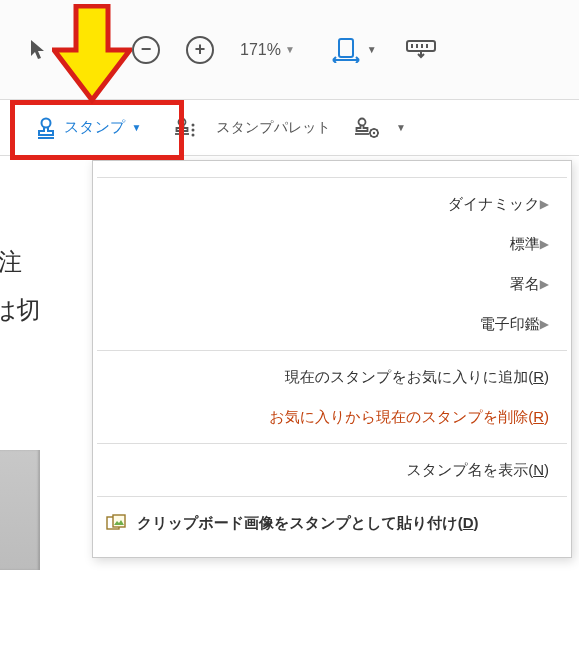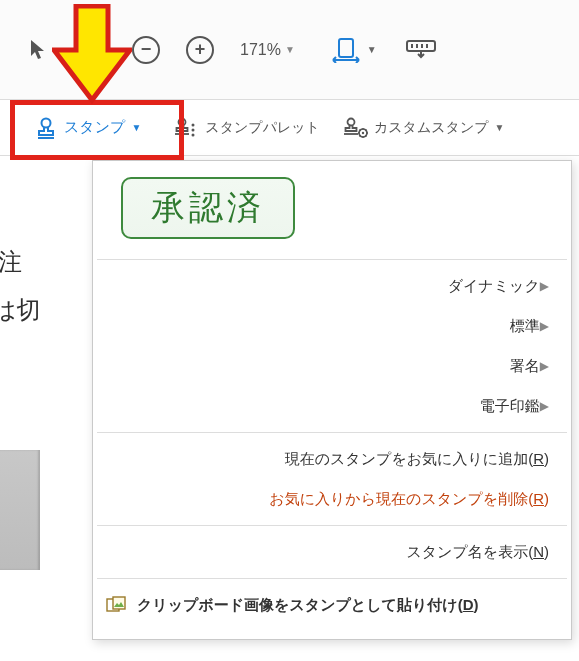--- a/index.html
+++ b/index.html
@@ -68,21 +68,21 @@
     text-align: center;
   }
   .stamp-dropdown {
     display: flex; align-items: center; gap: 6px;
     padding: 4px 10px;
     color: #1f7fd6;
     font-size: 15px;
     cursor: pointer;
   }
   .stamp-tool-gray {
-    display: flex; align-items: center; gap: 6px;
+    display: flex; align-items: center; gap: 17px;
     color: #555;
     font-size: 14px;
     cursor: pointer;
   }
   .stamp-dropdown .chev { font-size: 10px; }
   .stamp-tool-gray .chev { font-size: 10px; color: #666; }
 
   
   .red-callout {
     position: absolute;
@@ -246,36 +246,34 @@
 
     <div class="stamp-tool-gray">
       <svg width="26" height="24" viewBox="0 0 26 24">
         <circle cx="9" cy="6" r="3.5" fill="none" stroke="#555" stroke-width="1.8"></circle>
         <path d="M7.5 9 v3 h-4 v3 h11 v-3 h-4 v-3" fill="none" stroke="#555" stroke-width="1.8"></path>
         <line x1="2" y1="18" x2="16" y2="18" stroke="#555" stroke-width="1.8"></line>
         <circle cx="21" cy="17" r="4" fill="none" stroke="#555" stroke-width="1.6"></circle>
         <circle cx="21" cy="17" r="1.2" fill="#555"></circle>
         <path d="M21 12 v2 M21 20 v2 M16 17 h2 M24 17 h2 M17.5 13.5 l1.4 1.4 M24.5 20.5 l-1.4 -1.4 M17.5 20.5 l1.4 -1.4 M24.5 13.5 l-1.4 1.4" stroke="#555" stroke-width="1.4"></path>
       </svg>
-      <span>カスタムスタンプ</span>
       <span class="chev">▼</span>
     </div>
   </div>
 
   <div class="doc-fragment"><span> 注</span>
 <span>は切</span></div>
   <div class="gray-strip"></div>
 
   <div class="red-callout"></div>
   <svg class="yellow-arrow" width="80" height="100" viewBox="0 0 80 100">
     <path d="M24 2 H56 V46 H78 L40 96 L2 46 H24 Z" fill="#ffe600" stroke="#d82018" stroke-width="5" stroke-linejoin="miter"></path>
   </svg>
 
   <div class="menu">
-    <div class="approved-badge">承認済</div>
     <hr>
 
     <div class="menu-item">
       <span>ダイナミック</span>
       <span class="sub-chev">▶</span>
     </div>
     <div class="menu-item">
       <span>標準</span>
       <span class="sub-chev">▶</span>
     </div>

